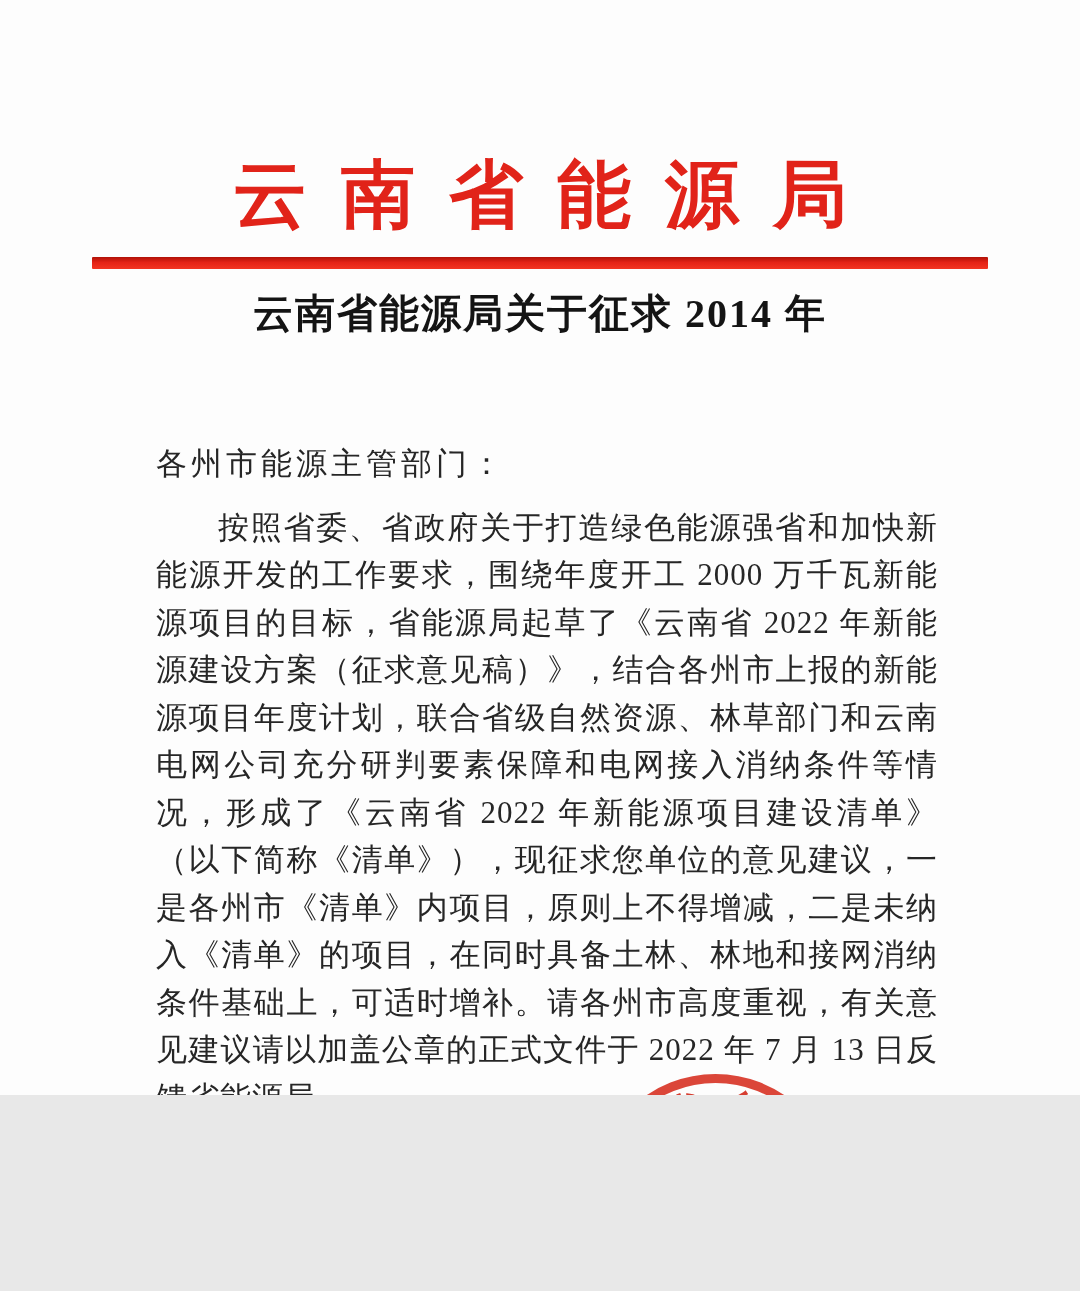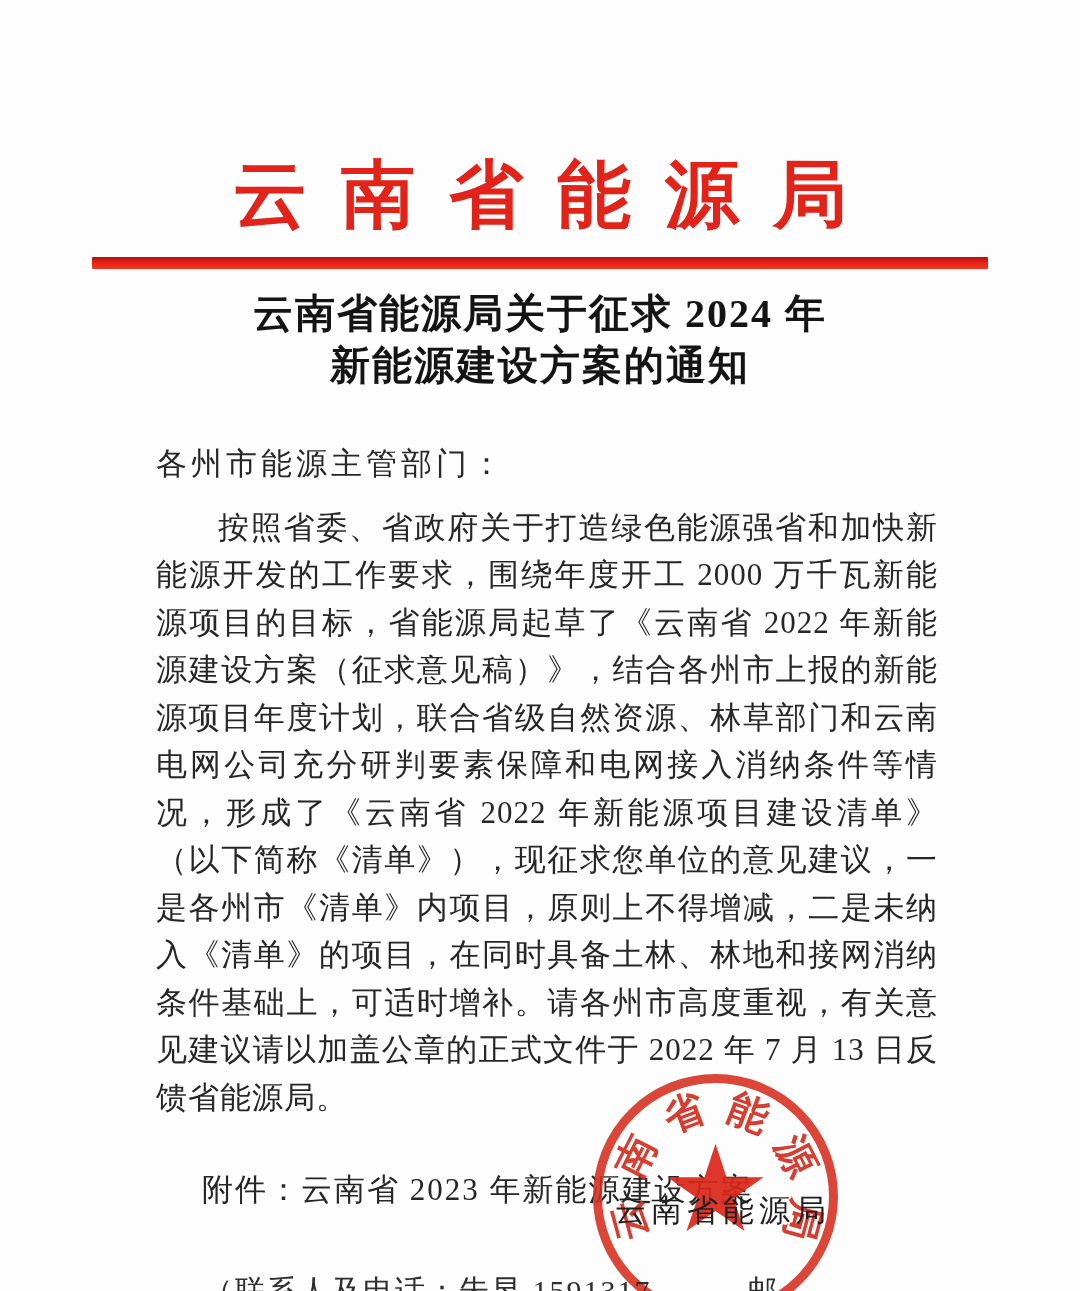--- a/index.html
+++ b/index.html
@@ -1,18 +1,18 @@
 <!DOCTYPE html>
 <html><head>
 <meta charset="utf-8">
 <style>
   html,body{margin:0;padding:0;background:#e8e8e8;}
   .page{
     position:relative;
-    width:1080px;height:1291px;
+    width:1080px;height:1095px;
     margin:0 auto;
     background:#fdfdfd;
     overflow:hidden;
     font-family:"Liberation Serif","DejaVu Serif",serif;
     color:#262626;
   }
   
   .agency{
     position:absolute;top:146px;left:0;width:100%;
     text-align:center;
@@ -81,22 +81,21 @@
 </head>
 <body>
 
 <div class="page">
 
   <div class="agency">云南省能源局</div>
 
   <div class="red-rule"></div>
 
   <div class="doc-title">
-    <div>云南省能源局关于征求 2024 年</div>
-    <div>新能源建设方案的通知</div>
+    <div>云南省能源局关于征求 2014 年</div>
   </div>
 
   <div class="body-block">
     <p class="salutation">各州市能源主管部门：</p>
     <p class="para">按照省委、省政府关于打造绿色能源强省和加快新能源开发的工作要求，围绕年度开工 2000 万千瓦新能源项目的目标，省能源局起草了《云南省 2022 年新能源建设方案（征求意见稿）》，结合各州市上报的新能源项目年度计划，联合省级自然资源、林草部门和云南电网公司充分研判要素保障和电网接入消纳条件等情况，形成了《云南省 2022 年新能源项目建设清单》（以下简称《清单》），现征求您单位的意见建议，一是各州市《清单》内项目，原则上不得增减，二是未纳入《清单》的项目，在同时具备土林、林地和接网消纳条件基础上，可适时增补。请各州市高度重视，有关意见建议请以加盖公章的正式文件于 2022 年 7 月 13 日反馈省能源局。</p>
     <p class="para attach">附件：云南省 2023 年新能源建设方案</p>
   </div>
 
   <div class="seal">
     <span class="seal-star"></span>

